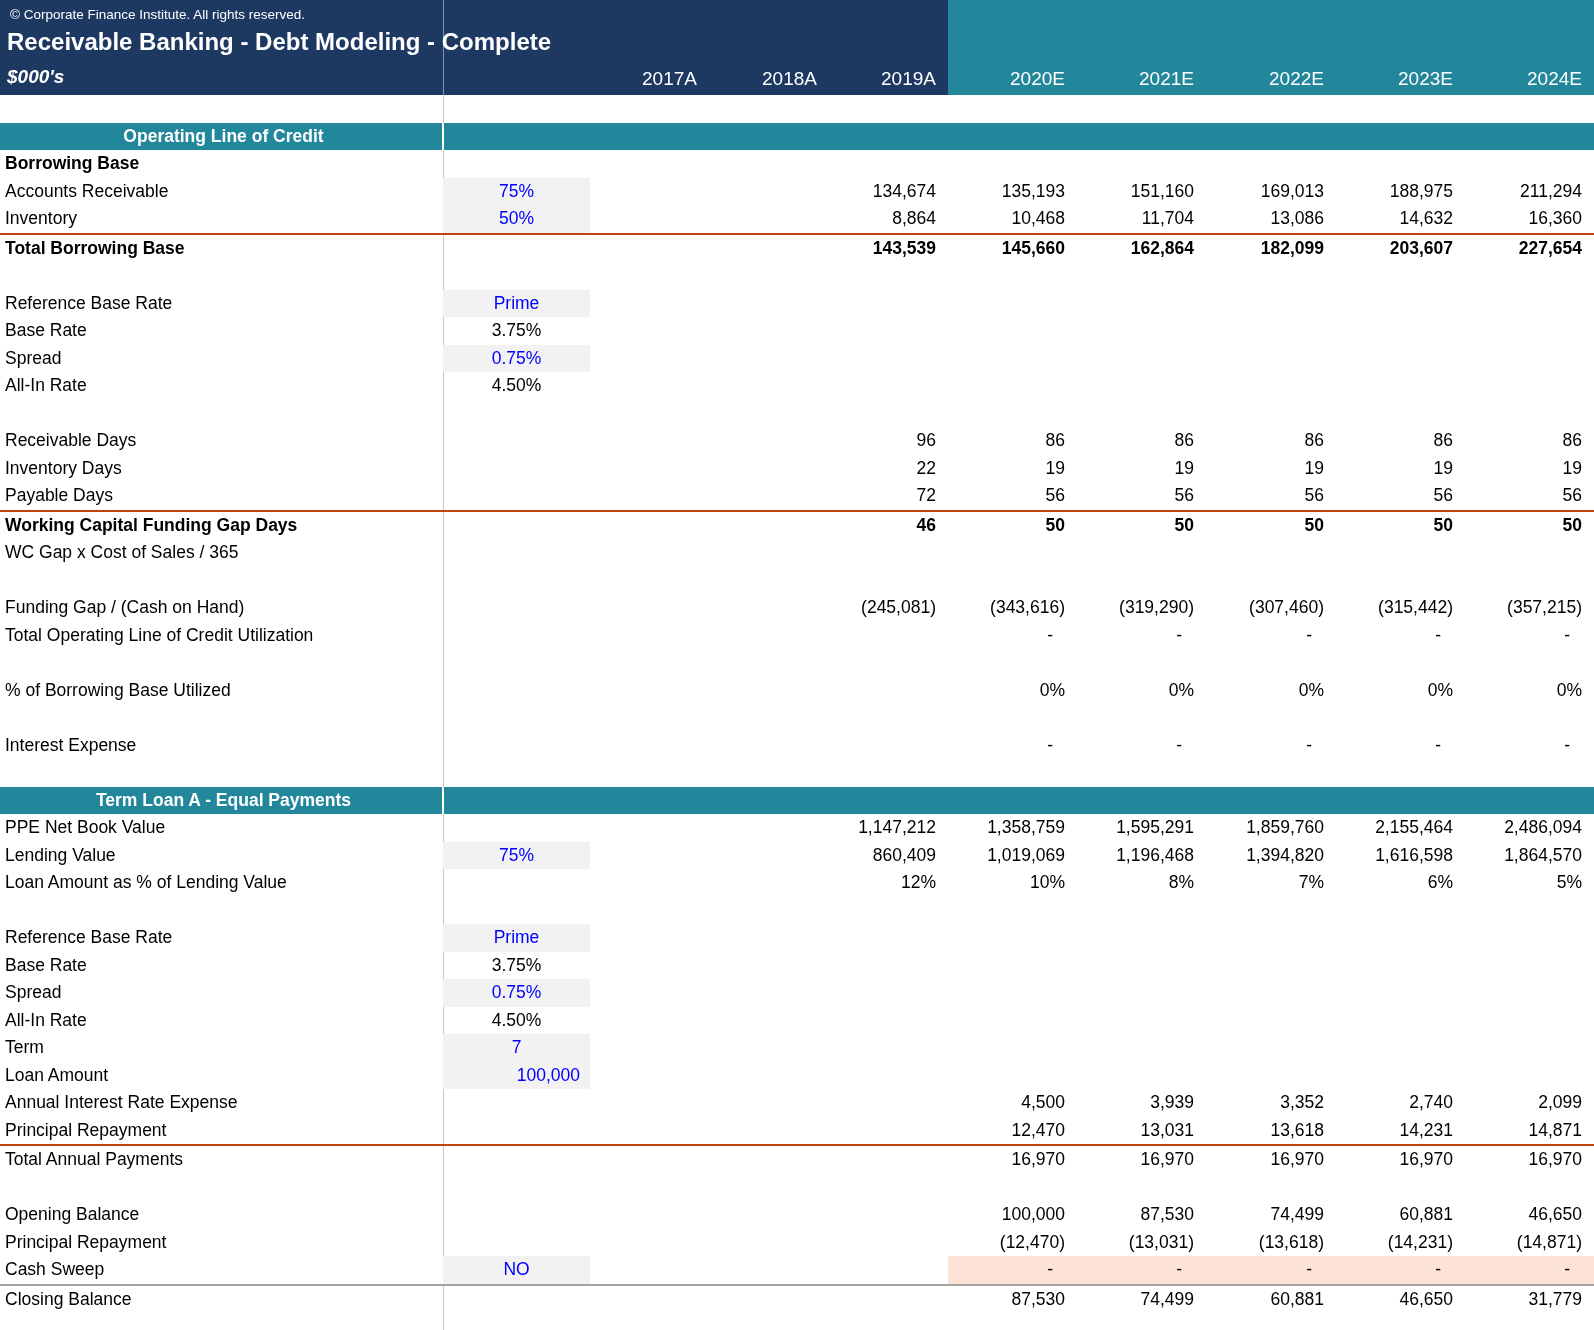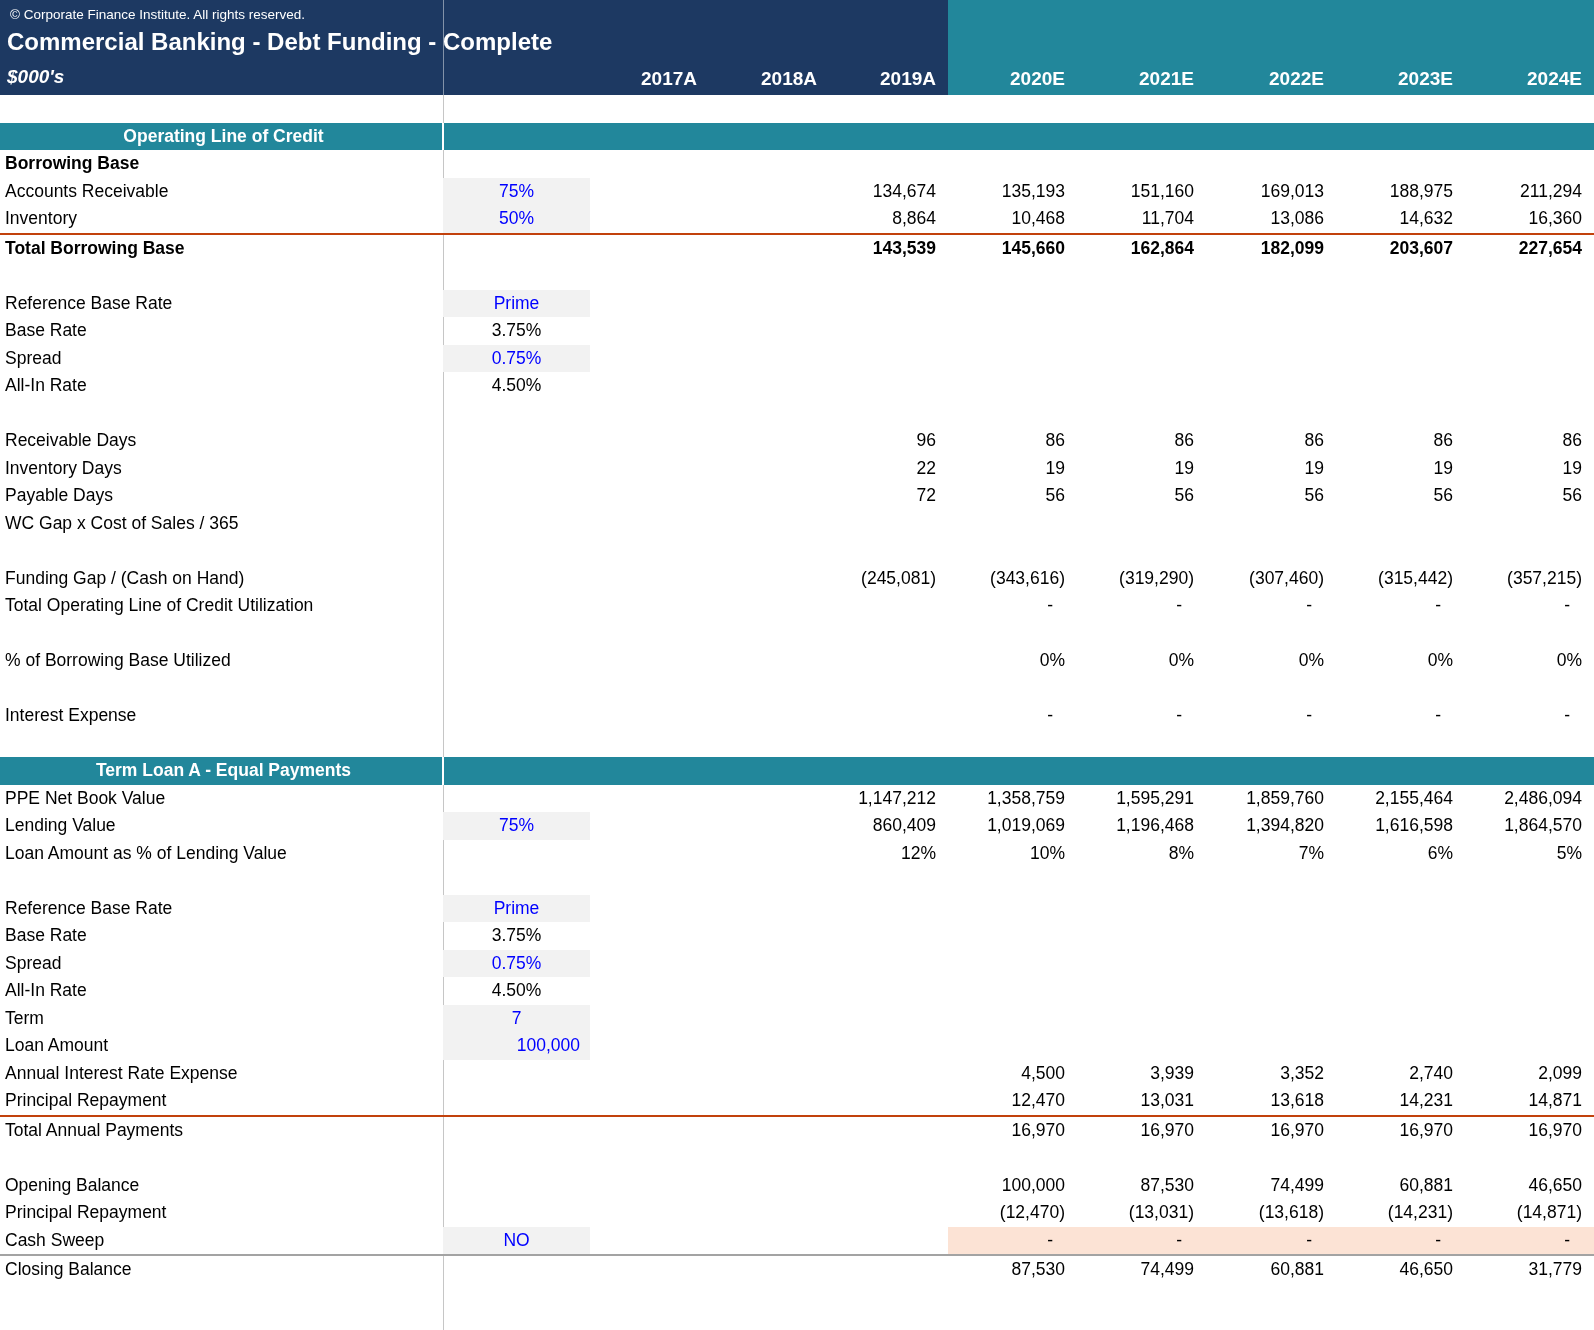--- a/index.html
+++ b/index.html
@@ -8,21 +8,21 @@
 
   
   .hdr { position:relative; height:95px; width:1594px; border-bottom:1px solid #9aa0a6; }
   .hdr-left  { position:absolute; left:0;   top:0; width:948px; height:95px; background:var(--navy,#1D3962); }
   .hdr-right { position:absolute; left:948px; top:0; width:646px; height:95px; background:var(--teal,#22879B); }
   .hdr-vline { position:absolute; left:443px; top:0; height:95px; width:1px; background:rgba(255,255,255,.45); }
   .copyright { position:absolute; left:10px; top:7px;  color:#fff; font-size:13.5px; }
   .title     { position:absolute; left:7px;  top:28px; color:#fff; font-size:24px; font-weight:bold; }
   .units     { position:absolute; left:7px;  bottom:6px; color:#fff; font-size:19px; font-weight:bold; font-style:italic; }
   .year-row  { position:absolute; left:590px; bottom:4px; display:flex; }
-  .year-cell { color:#fff; font-weight:bold; font-size:19px; text-align:right; padding-right:12px; }
+  .year-cell { color:#fff; font-weight:normal; font-size:19px; text-align:right; padding-right:12px; }
 
   
   .sheet-vline { position:absolute; left:443px; top:95px; bottom:0; width:1px; background:var(--grid,#C6C6C6); z-index:0; }
   table.grid { position:relative; z-index:1; border-collapse:collapse; table-layout:fixed; width:1594px; }
   .grid td { height:27.5px; line-height:27.5px; padding:0; font-size:17.5px; color:#000;
              white-space:nowrap; overflow:hidden; vertical-align:middle; background:transparent; }
   td.c-label { padding-left:5px; }
   td.c-label.b { font-weight:bold; }
   td.sec { background:var(--teal,#22879B); color:#fff; font-weight:bold; }
   td.c-label.sec { border-right:2px solid #ffffff; padding-left:5px;text-align:center; }
@@ -39,21 +39,21 @@
 </style>
 </head>
 <body>
 
 <div class="sheet">
   <div class="hdr">
     <div class="hdr-left"></div>
     <div class="hdr-right"></div>
     <div class="hdr-vline"></div>
     <div class="copyright">© Corporate Finance Institute. All rights reserved.</div>
-    <div class="title">Commercial Banking - Debt Funding - Complete</div>
+    <div class="title">Receivable Banking - Debt Modeling - Complete</div>
     <div class="units">$000's</div>
     <div class="year-row">
         <div class="year-cell" style="width: 119px;">2017A</div>
         <div class="year-cell" style="width: 120px;">2018A</div>
         <div class="year-cell" style="width: 119px;">2019A</div>
         <div class="year-cell" style="width: 129px;">2020E</div>
         <div class="year-cell" style="width: 129px;">2021E</div>
         <div class="year-cell" style="width: 130px;">2022E</div>
         <div class="year-cell" style="width: 129px;">2023E</div>
         <div class="year-cell" style="width: 129px;">2024E</div>
@@ -241,20 +241,32 @@
           <td class="c-input"></td>
           <td class="c-val"></td>
           <td class="c-val"></td>
           <td class="c-val">72</td>
           <td class="c-val">56</td>
           <td class="c-val">56</td>
           <td class="c-val">56</td>
           <td class="c-val">56</td>
           <td class="c-val">56</td>
         </tr>
+        <tr class="bt">
+          <td class="c-label b">Working Capital Funding Gap Days</td>
+          <td class="c-input"></td>
+          <td class="c-val b"></td>
+          <td class="c-val b"></td>
+          <td class="c-val b">46</td>
+          <td class="c-val b">50</td>
+          <td class="c-val b">50</td>
+          <td class="c-val b">50</td>
+          <td class="c-val b">50</td>
+          <td class="c-val b">50</td>
+        </tr>
         <tr>
           <td class="c-label">WC Gap x Cost of Sales / 365</td>
           <td class="c-input"></td>
           <td class="c-val"></td>
           <td class="c-val"></td>
           <td class="c-val"></td>
           <td class="c-val"></td>
           <td class="c-val"></td>
           <td class="c-val"></td>
           <td class="c-val"></td>

